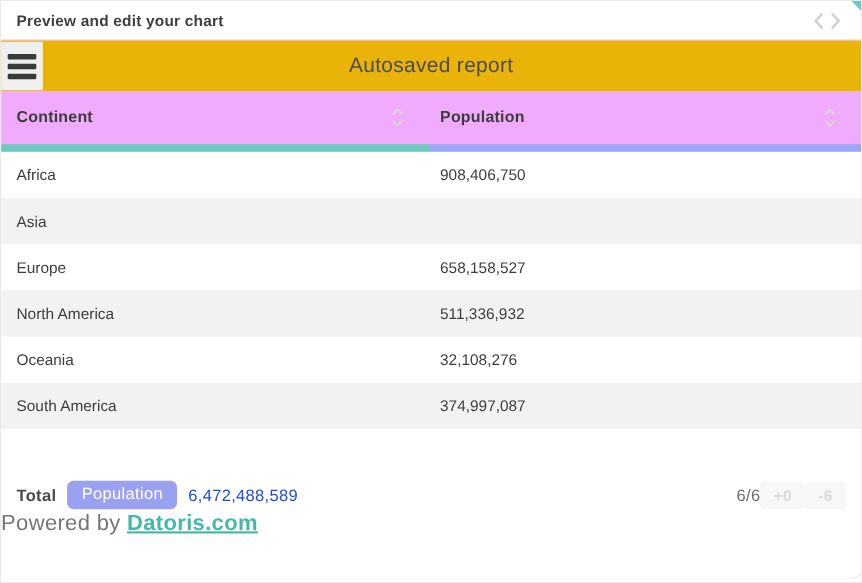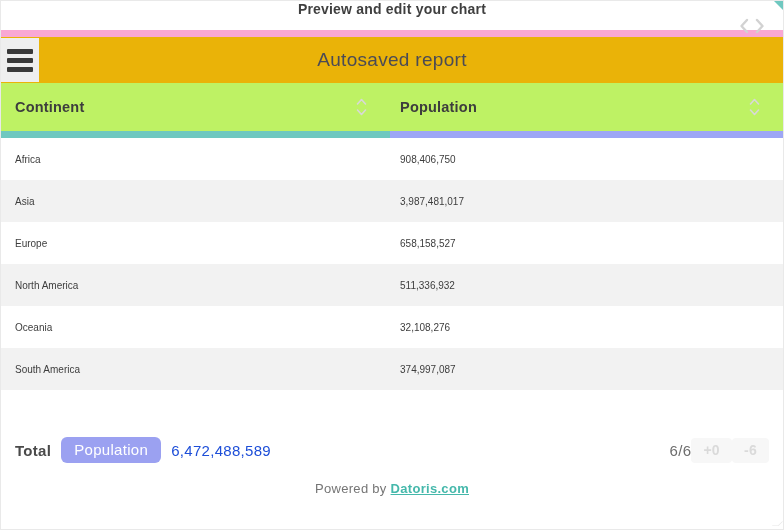--- a/index.html
+++ b/index.html
@@ -14,23 +14,22 @@
     border: 1px solid #e9e9e9;
     overflow: hidden;
   }
 
   
   .topbar {
     height: 36px;
     display: flex;
     align-items: center;
     padding: 0 14px;
-    border-bottom: 7px solid #f9a8d4;
+    border-bottom: 1px solid #f9a8d4;
     background: #ffffff;
-    flex-direction: column;
   }
   .topbar-title {
     font-size: 14px;
     font-weight: 600;
     color: #3f3f3f;
     letter-spacing: .2px;
   }
   .code-icon {
     margin-left: auto;
     color: #d2d2d2;
@@ -80,21 +79,21 @@
     font-size: 19px;
     font-weight: 400;
     color: #4b4b55;
     letter-spacing: .3px;
   }
 
   
   .thead {
     display: flex;
     height: 48px;
-    background: #bef264;
+    background: #f0abfc;
   }
   .th {
     display: flex;
     align-items: center;
     justify-content: space-between;
     cursor: pointer;
     font-size: 14.5px;
     font-weight: 700;
     color: #3d3d3d;
     letter-spacing: .2px;
@@ -106,21 +105,21 @@
 
   .col-bars { display: flex; height: 7px; }
   .col-bar { height: 7px; }
   .col-bar-continent { width: 49.75%; }
   .col-bar-population { width: 50.25%; }
 
   
   .trow {
     display: flex;
     height: 42px;
-    font-size: 10px;
+    font-size: 14px;
     color: #3d3d3d;
   }
   .trow:nth-child(even) { background: #f2f2f2; }
   .td { display: flex; align-items: center; }
   .td-continent { width: 49.75%; padding-left: 14px; }
   .td-population { width: 50.25%; padding-left: 10px; text-align: right; }
 
   
   .footer {
     margin-top: 45px;
@@ -171,23 +170,21 @@
     font-size: 14px;
     font-weight: 700;
     letter-spacing: .3px;
     border: none;
     cursor: pointer;
     font-family: "Liberation Sans", sans-serif;
   }
 
   
   .powered {
-    margin-top: 16px;
-    text-align: center;
-    font-size: 13px;
+    font-size: 20px;
     color: #757575;
     letter-spacing: .3px;
   }
   .powered a {
     font-weight: 700;
     text-decoration: underline;
     cursor: pointer;
   }
 
   .resize-grip {
@@ -251,21 +248,20 @@
     <span class="col-bar col-bar-population" style="background: rgb(157, 166, 245);"></span>
   </div>
 
   <div class="tbody" id="tbody">
       <div class="trow">
         <div class="td td-continent">Africa</div>
         <div class="td td-population">908,406,750</div>
       </div>
       <div class="trow">
         <div class="td td-continent">Asia</div>
-        <div class="td td-population">3,987,481,017</div>
       </div>
       <div class="trow">
         <div class="td td-continent">Europe</div>
         <div class="td td-population">658,158,527</div>
       </div>
       <div class="trow">
         <div class="td td-continent">North America</div>
         <div class="td td-population">511,336,932</div>
       </div>
       <div class="trow">

